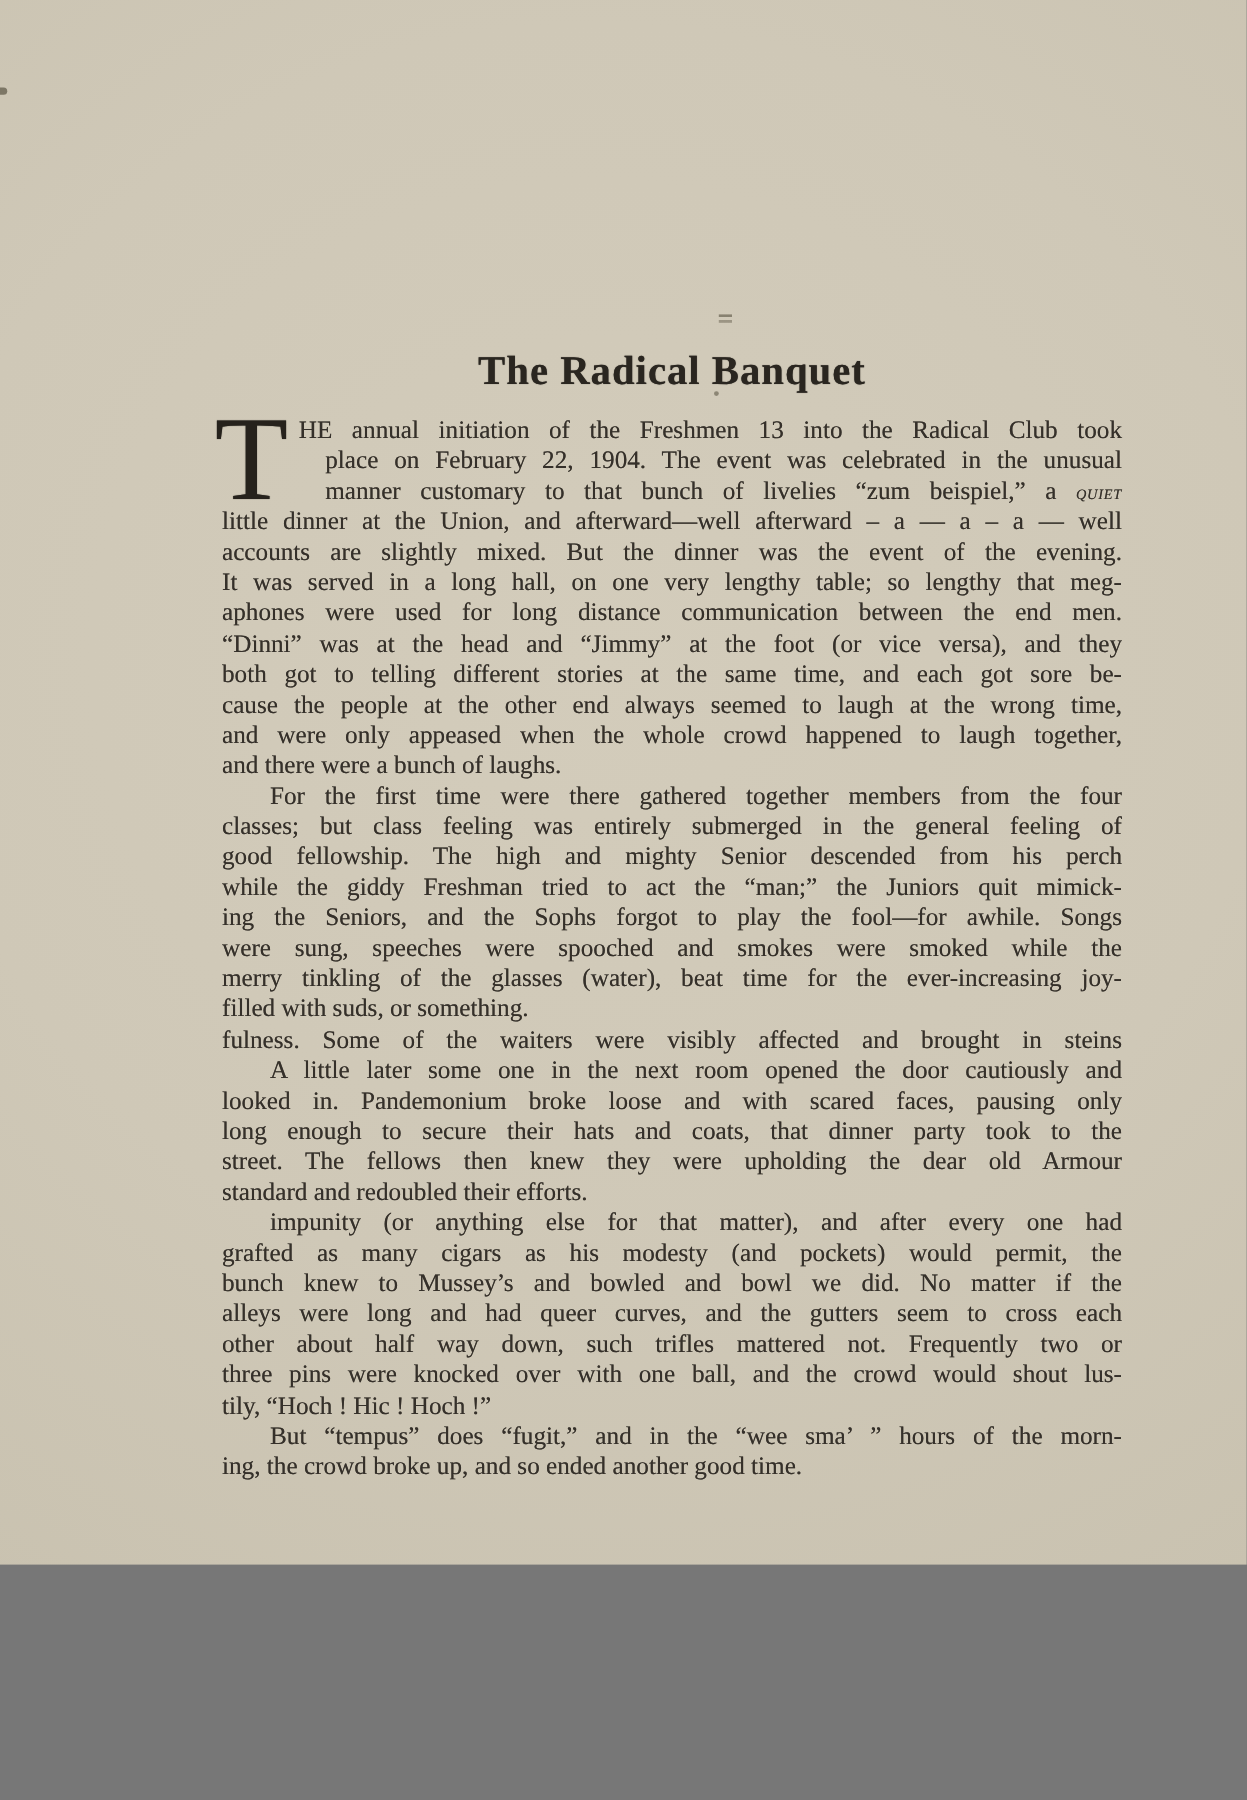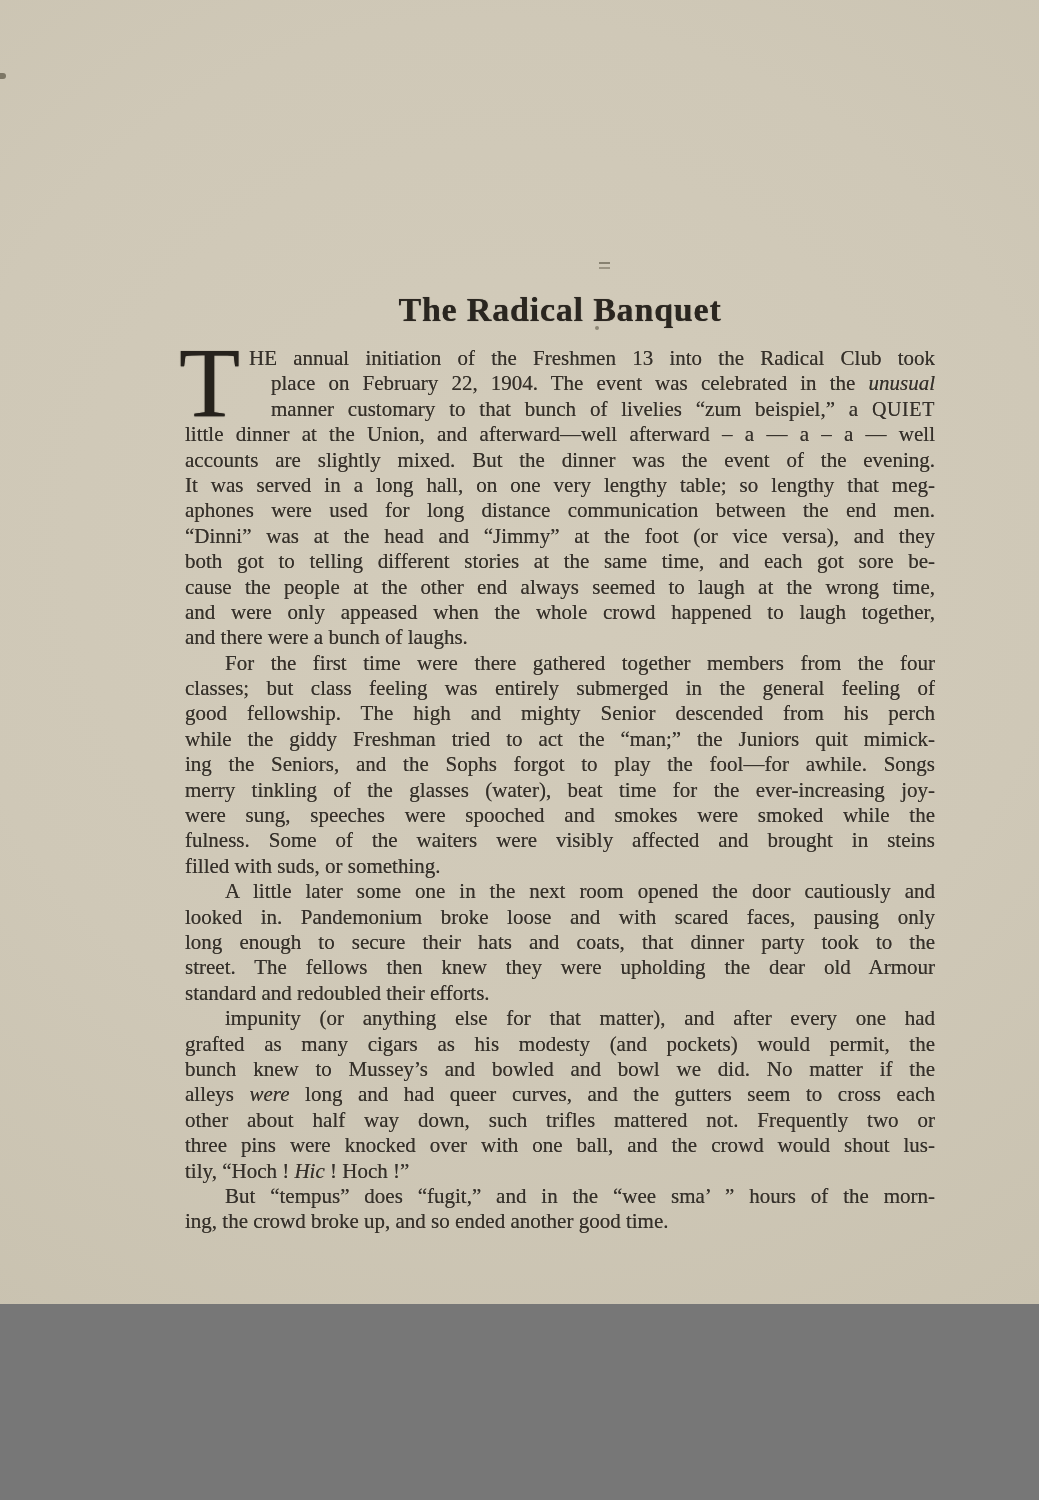--- a/index.html
+++ b/index.html
@@ -36,22 +36,22 @@
     text-align-last:justify;
     height:25.4px;
     line-height:25.4px;
     white-space:normal;
   }
   .line.last{text-align-last:left;-moz-text-align-last:left;}
   .para0 .line:nth-child(1){padding-left:64px;}
   .para0 .line:nth-child(2),
   .para0 .line:nth-child(3){padding-left:86px;}
   .indent .line:first-child{text-indent:40px;}
-  .i{font-style:italic;}
-  .sc{font-size:20px;letter-spacing:.6px;}
+  .i{}
+  .sc{font-size:12px;letter-spacing:.6px;font-style:italic;}
   .dropcap{
     position:absolute;
     left:-6px;top:0;
     height:74px;
     font-size:100px;
     line-height:74px;
     color:#26221c;
     text-shadow:0 0 .8px rgba(38,34,28,.9);
   }
   .page-number{
@@ -107,24 +107,24 @@
         <div class="line"><span>cause the people at the other end always seemed to laugh at the wrong time,</span></div>
         <div class="line"><span>and were only appeased when the whole crowd happened to laugh together,</span></div>
         <div class="line last"><span>and there were a bunch of laughs.</span></div>
       </div>
       <div class="para para1 indent">
         <div class="line"><span>For the first time were there gathered together members from the four</span></div>
         <div class="line"><span>classes; but class feeling was entirely submerged in the general feeling of</span></div>
         <div class="line"><span>good fellowship.  The high and mighty Senior descended from his perch</span></div>
         <div class="line"><span>while the giddy Freshman tried to act the “man;” the Juniors quit mimick-</span></div>
         <div class="line"><span>ing the Seniors, and the Sophs forgot to play the fool—for awhile.  Songs</span></div>
+        <div class="line"><span>were sung, speeches were spooched and smokes were smoked while the</span></div>
         <div class="line"><span>merry tinkling of the glasses (water), beat time for the ever-increasing joy-</span></div>
-        <div class="line"><span>were sung, speeches were spooched and smokes were smoked while the</span></div>
+        <div class="line last"><span>filled with suds, or something.</span></div>
         <div class="line"><span>fulness.  Some of the waiters were visibly affected and brought in steins</span></div>
-        <div class="line last"><span>filled with suds, or something.</span></div>
       </div>
       <div class="para para2 indent">
         <div class="line"><span>A little later some one in the next room opened the door cautiously and</span></div>
         <div class="line"><span>looked in.  Pandemonium broke loose and with scared faces, pausing only</span></div>
         <div class="line"><span>long enough to secure their hats and coats, that dinner party took to the</span></div>
         <div class="line"><span>street.  The fellows then knew they were upholding the dear old Armour</span></div>
         <div class="line last"><span>standard and redoubled their efforts.</span></div>
       </div>
       <div class="para para3 indent">
         <div class="line"><span>impunity (or anything else for that matter), and after every one had</span></div>

